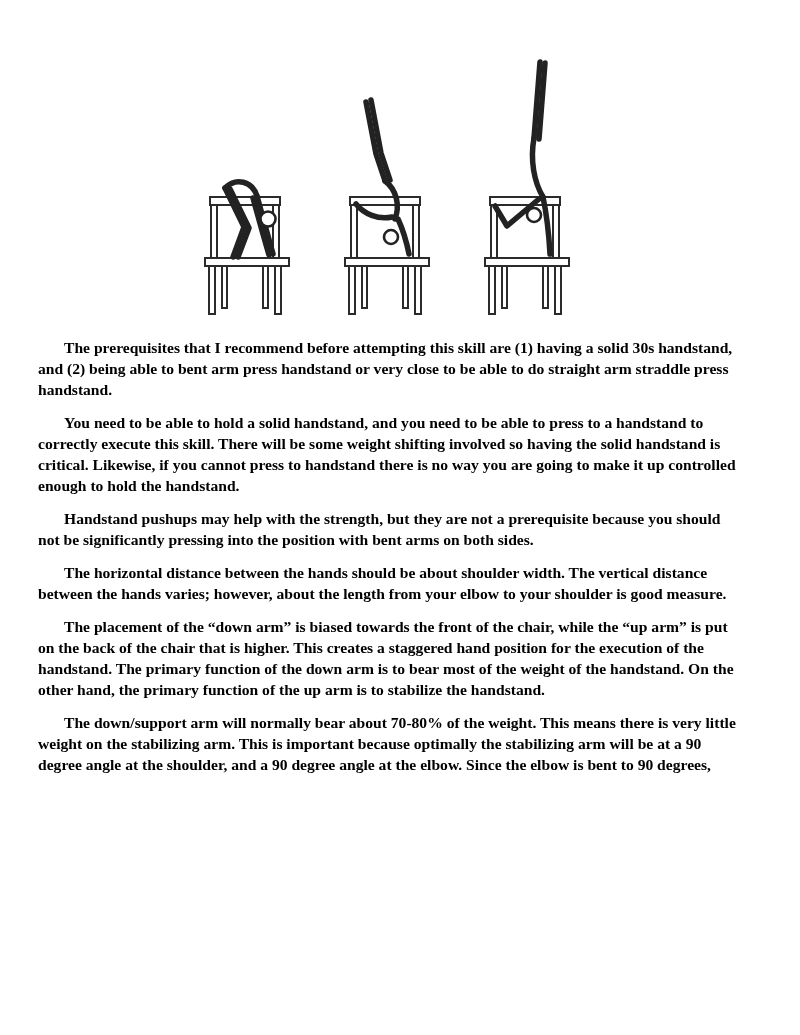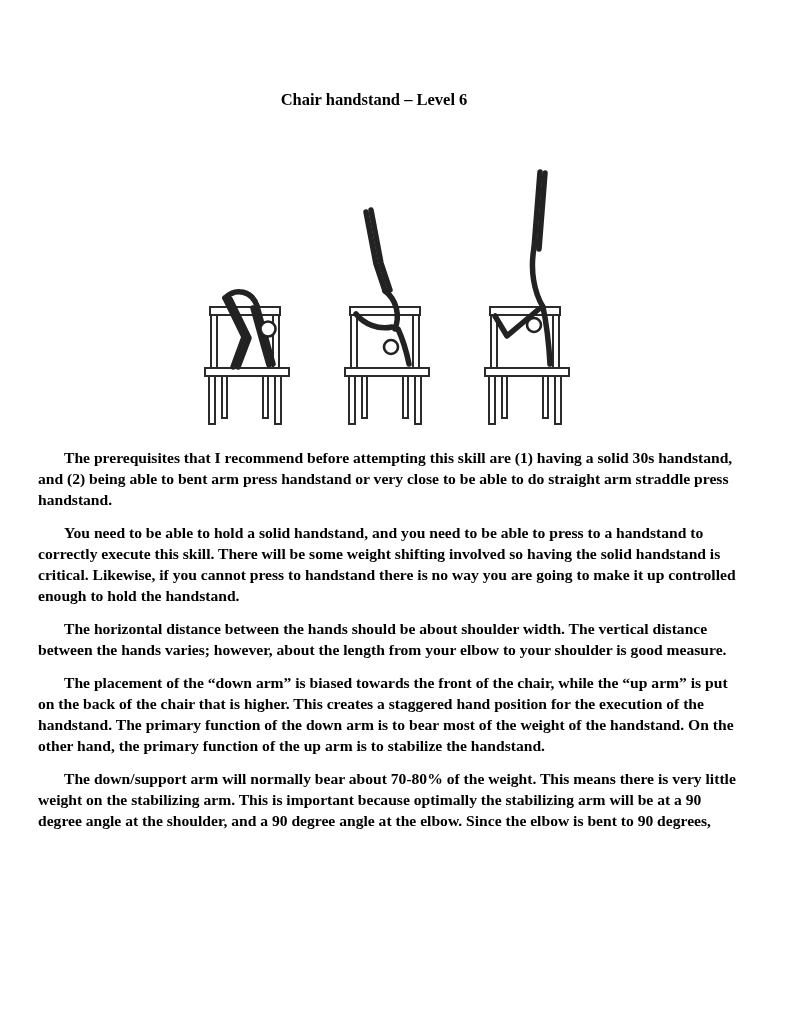--- a/index.html
+++ b/index.html
@@ -48,21 +48,20 @@
   .body-text p {
     margin: 0 0 12px 0;
     text-indent: 26px;
   }
 </style>
 </head>
 <body>
 
 <div class="page">
 
-  <h1 class="doc-title">Chair handstand – Level 6</h1>
 
   <div class="illustration-wrap">
     <svg width="400" height="280" viewBox="0 0 400 280">
       <defs>
         <g id="chair">
           <rect class="chair-part" x="10" y="159" width="70" height="8"></rect>
           <rect class="chair-part" x="11" y="167" width="6" height="53"></rect>
           <rect class="chair-part" x="73" y="167" width="6" height="53"></rect>
           <rect class="chair-part" x="22" y="228" width="5" height="42"></rect>
           <rect class="chair-part" x="63" y="228" width="5" height="42"></rect>
@@ -100,18 +99,19 @@
         <path class="limb" d="M59,161 L27,188 L15,168"></path>
         <path class="limb" d="M63,159 C67,178 69,198 70,216"></path>
         <circle class="head" cx="54" cy="177" r="7"></circle>
       </g>
     </svg>
   </div>
 
   <div class="body-text">
     <p>The prerequisites that I recommend before attempting this skill are (1) having a solid 30s handstand, and (2) being able to bent arm press handstand or very close to be able to do straight arm straddle press handstand.</p>
     <p>You need to be able to hold a solid handstand, and you need to be able to press to a handstand to correctly execute this skill. There will be some weight shifting involved so having the solid handstand is critical. Likewise, if you cannot press to handstand there is no way you are going to make it up controlled enough to hold the handstand.</p>
+    <p>Handstand pushups may help with the strength, but they are not a prerequisite because you should not be significantly pressing into the position with bent arms on both sides.</p>
     <p>The horizontal distance between the hands should be about shoulder width. The vertical distance between the hands varies; however, about the length from your elbow to your shoulder is good measure.</p>
     <p>The placement of the “down arm” is biased towards the front of the chair, while the “up arm” is put on the back of the chair that is higher. This creates a staggered hand position for the execution of the handstand. The primary function of the down arm is to bear most of the weight of the handstand. On the other hand, the primary function of the up arm is to stabilize the handstand.</p>
     <p>The down/support arm will normally bear about 70-80% of the weight. This means there is very little weight on the stabilizing arm. This is important because optimally the stabilizing arm will be at a 90 degree angle at the shoulder, and a 90 degree angle at the elbow. Since the elbow is bent to 90 degrees,</p>
   </div>
 
 </div>
 
 </body></html>

